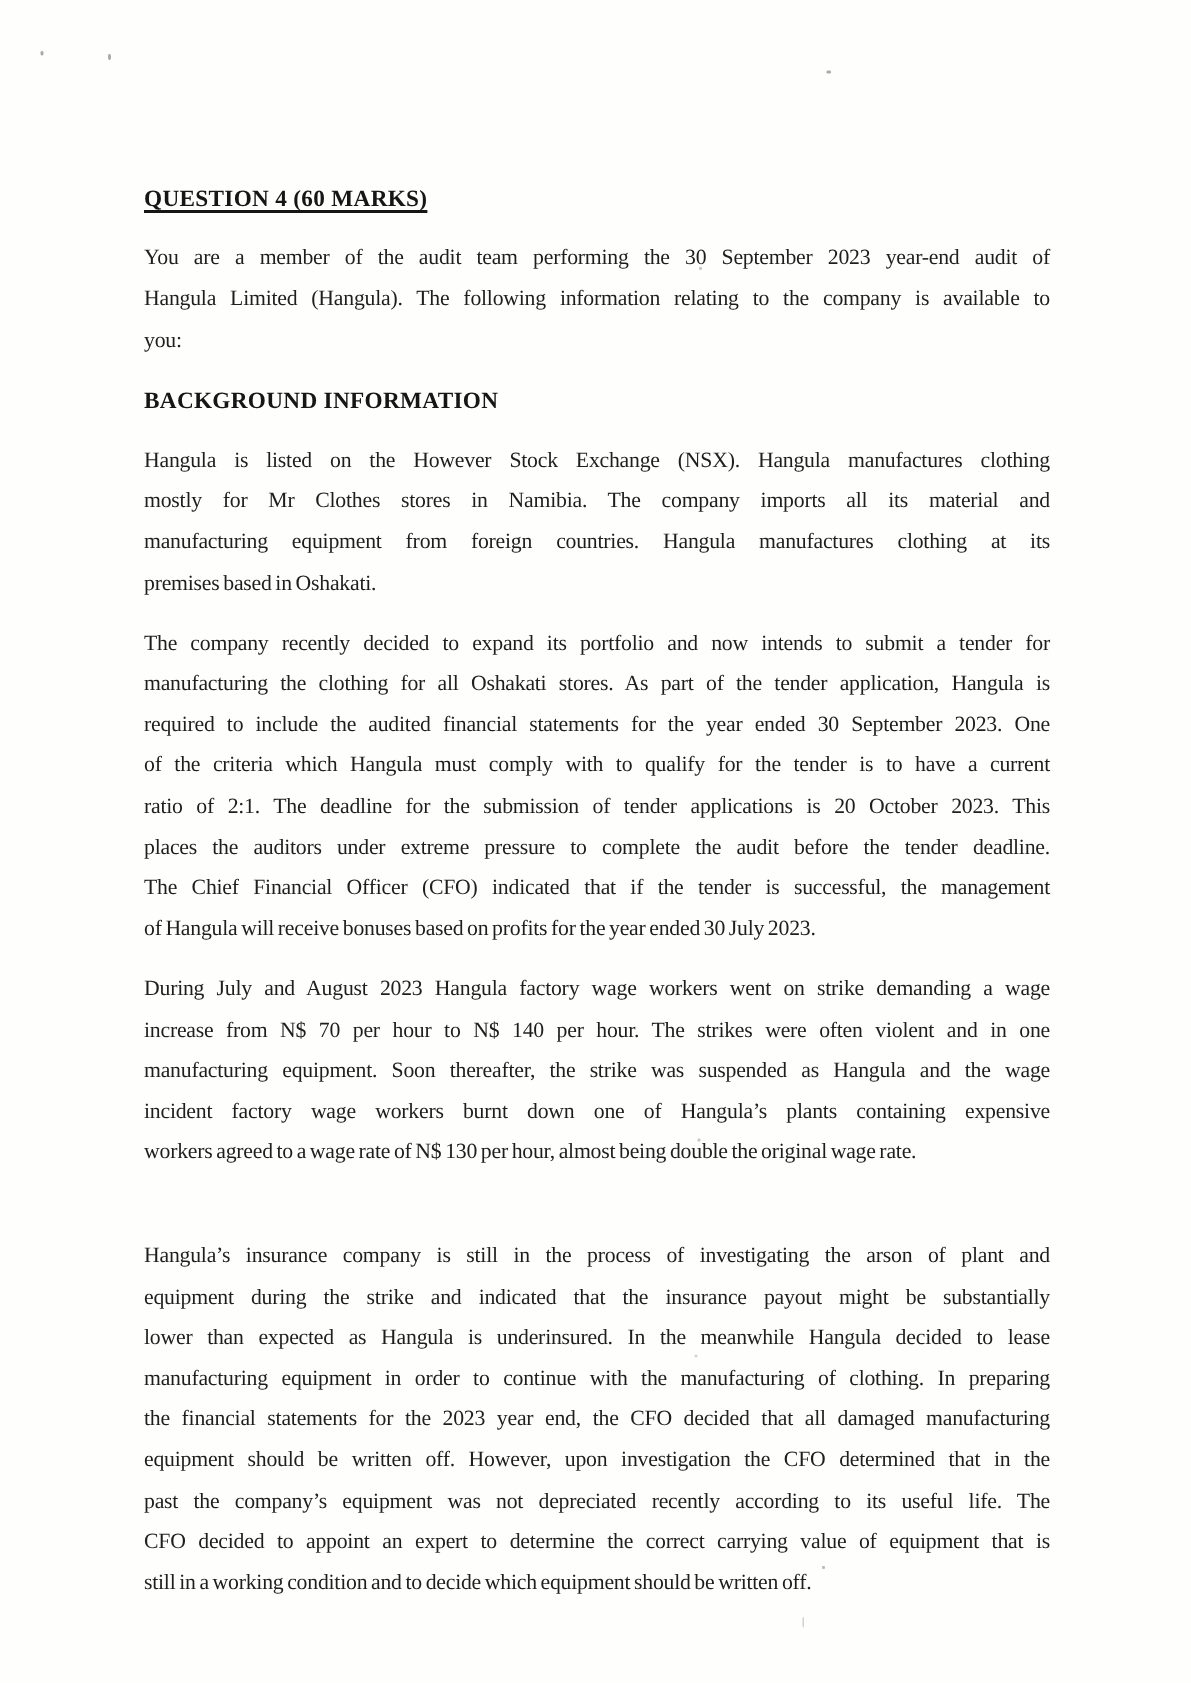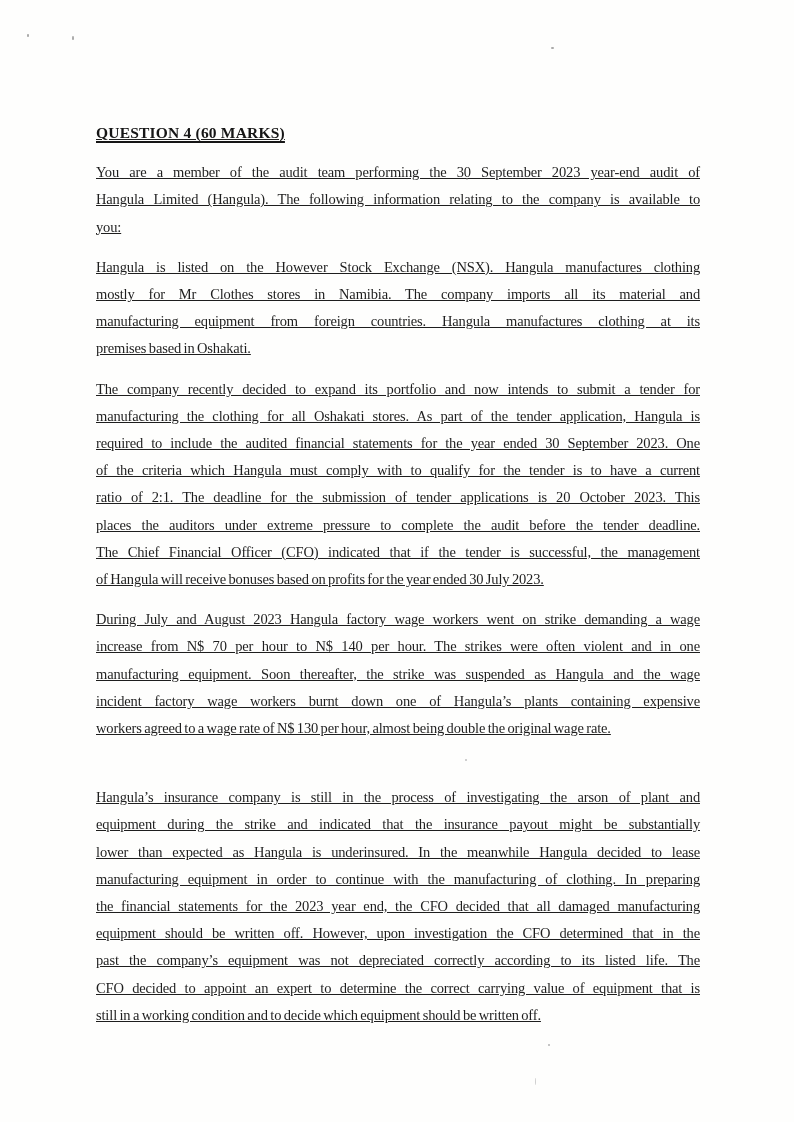--- a/index.html
+++ b/index.html
@@ -11,21 +11,21 @@
     color: #1e1e1e;
   }
   .page {
     position: relative;
     width: 794px; height: 1122px;
     background: #fefefdff;
     overflow: hidden;
   }
   .content {
     position: absolute;
-    left: 96px; top: 119px; width: 604px; text-decoration: underline;
+    left: 96px; top: 119px; width: 604px;
   }
   .q-heading {
     font-size: 15.5px; font-weight: bold;
     line-height: 27.2px; margin: 0 0 13px 0;
     letter-spacing: 0.2px;
     text-decoration: underline;
     text-decoration-thickness: 1.5px;
     text-underline-offset: 3px;
     color: #161616;
   }
@@ -66,20 +66,21 @@
   <div class="content">
 
     <h1 class="q-heading">QUESTION 4 (60 MARKS)</h1>
 
     <div class="para">
         <div class="line">You are a member of the audit team performing the 30 September 2023 year-end audit of</div>
         <div class="line">Hangula Limited (Hangula). The following information relating to the company is available to</div>
         <div class="line line-last">you:</div>
       </div>
 
+    <h2 class="s-heading">BACKGROUND INFORMATION</h2>
 
     <div class="para">
         <div class="line">Hangula is listed on the However Stock Exchange (NSX). Hangula manufactures clothing</div>
         <div class="line">mostly for Mr Clothes stores in Namibia. The company imports all its material and</div>
         <div class="line">manufacturing equipment from foreign countries. Hangula manufactures clothing at its</div>
         <div class="line line-last">premises based in Oshakati.</div>
       </div>
 
     <div class="para">
         <div class="line">The company recently decided to expand its portfolio and now intends to submit a tender for</div>
@@ -100,21 +101,21 @@
         <div class="line line-last">workers agreed to a wage rate of N$ 130 per hour, almost being double the original wage rate.</div>
       </div>
 
     <div class="para">
         <div class="line">Hangula’s insurance company is still in the process of investigating the arson of plant and</div>
         <div class="line">equipment during the strike and indicated that the insurance payout might be substantially</div>
         <div class="line">lower than expected as Hangula is underinsured. In the meanwhile Hangula decided to lease</div>
         <div class="line">manufacturing equipment in order to continue with the manufacturing of clothing. In preparing</div>
         <div class="line">the financial statements for the 2023 year end, the CFO decided that all damaged manufacturing</div>
         <div class="line">equipment should be written off. However, upon investigation the CFO determined that in the</div>
-        <div class="line">past the company’s equipment was not depreciated correctly according to its listed life. The</div>
+        <div class="line">past the company’s equipment was not depreciated recently according to its useful life. The</div>
         <div class="line">CFO decided to appoint an expert to determine the correct carrying value of equipment that is</div>
         <div class="line line-last">still in a working condition and to decide which equipment should be written off.</div>
       </div>
   </div>
 
   <i class="speck" style="left:27px;  top:34px;   width:2px; height:3px;"></i>
   <i class="speck" style="left:72px;  top:36px;   width:2px; height:4px;"></i>
   <i class="speck" style="left:551px; top:47px;   width:3px; height:2px;"></i>
   <i class="speck" style="left:466px; top:178px;  width:2px; height:2px; opacity:.5;"></i>
   <i class="speck" style="left:465px; top:759px;  width:2px; height:2px; opacity:.5;"></i>

